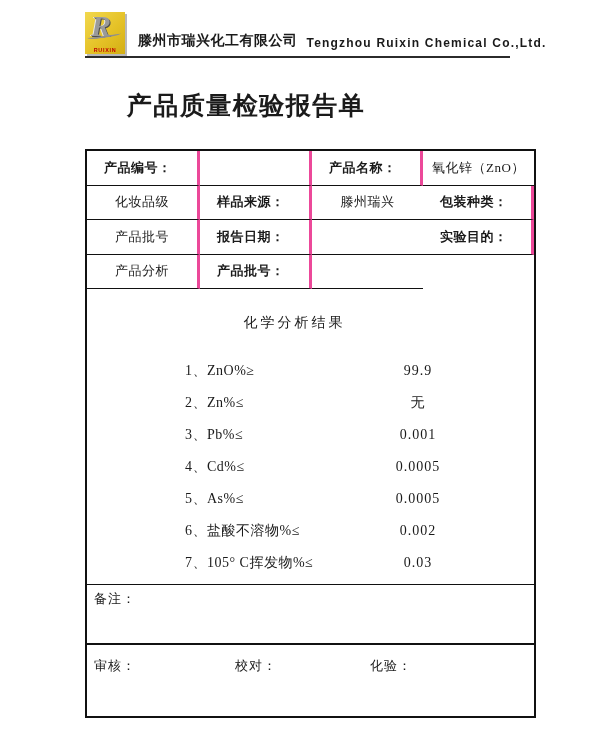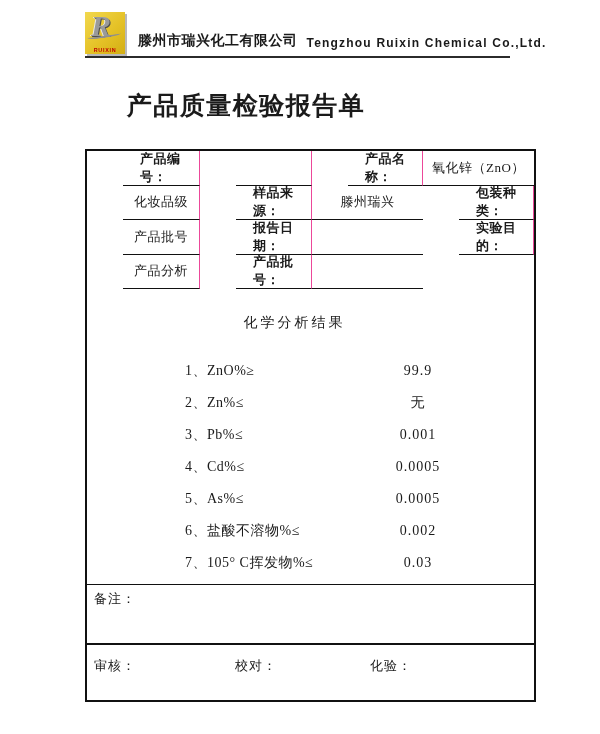--- a/index.html
+++ b/index.html
@@ -118,21 +118,21 @@
     grid-template-columns: 113px 112px 111px 1fr;
     grid-auto-rows: 34.5px;
   }
   .cell {
     border-bottom: 1px solid #111;
     display: flex;
     align-items: center;
     font-size: 13px;
     overflow: hidden;
   }
-  .cell.v-line { border-right: 1px solid #ec4899; margin-left: 36px; }
+  .cell.v-line { border-right: 3px solid #ec4899; }
   .cell.label {
     font-family: "Liberation Sans", "DejaVu Sans", sans-serif;
     font-weight: bold;
     padding-left: 17px;
     letter-spacing: 0.5px;
   }
   .cell.value {
     justify-content: center;
     font-family: "Liberation Serif", "DejaVu Serif", serif;
     letter-spacing: 0.5px;
@@ -174,21 +174,21 @@
 
   .remarks-cell {
     height: 60px;
     border-bottom: 2px solid #111;
     padding: 5px 0 0 7px;
     font-size: 13px;
     letter-spacing: 1px;
   }
 
   .sign-cell {
-    height: 55px;
+    height: 71px;
     display: flex;
     padding-top: 12px;
     font-size: 13px;
     letter-spacing: 1px;
   }
   .sign-col-1 { flex: 0 0 148px; padding-left: 7px; }
   .sign-col-2 { flex: 0 0 135px; }
   .sign-col-3 { flex: 1; }
 </style>
 </head>

